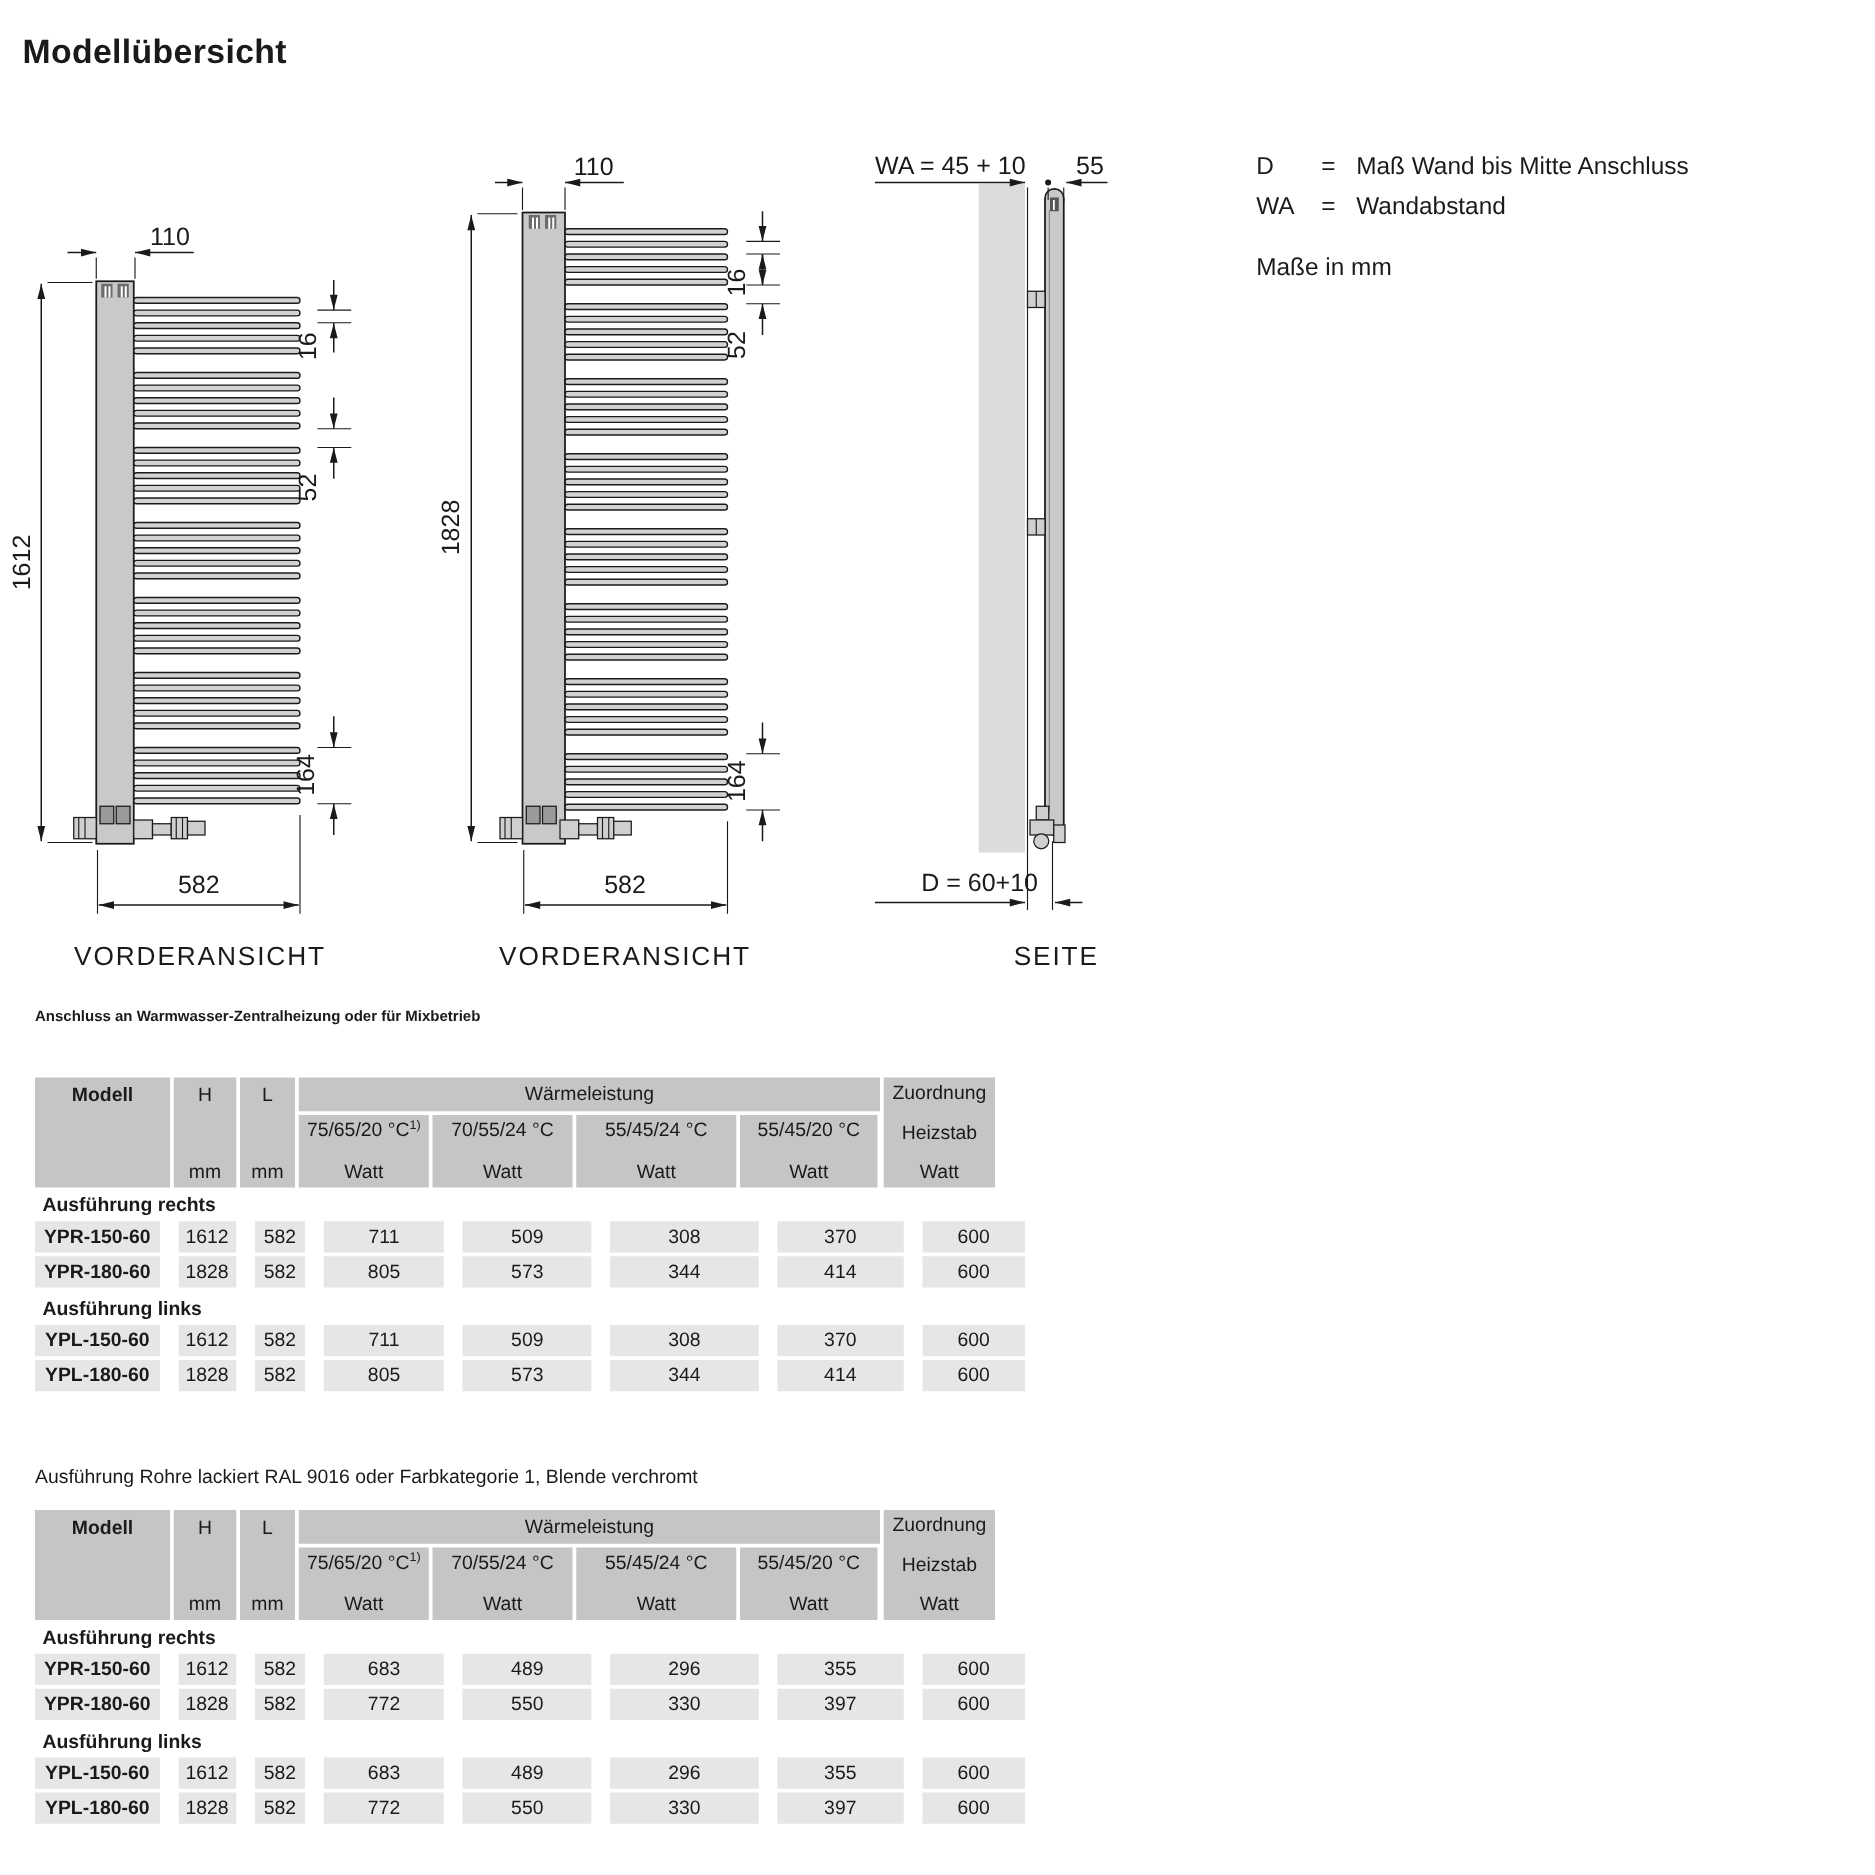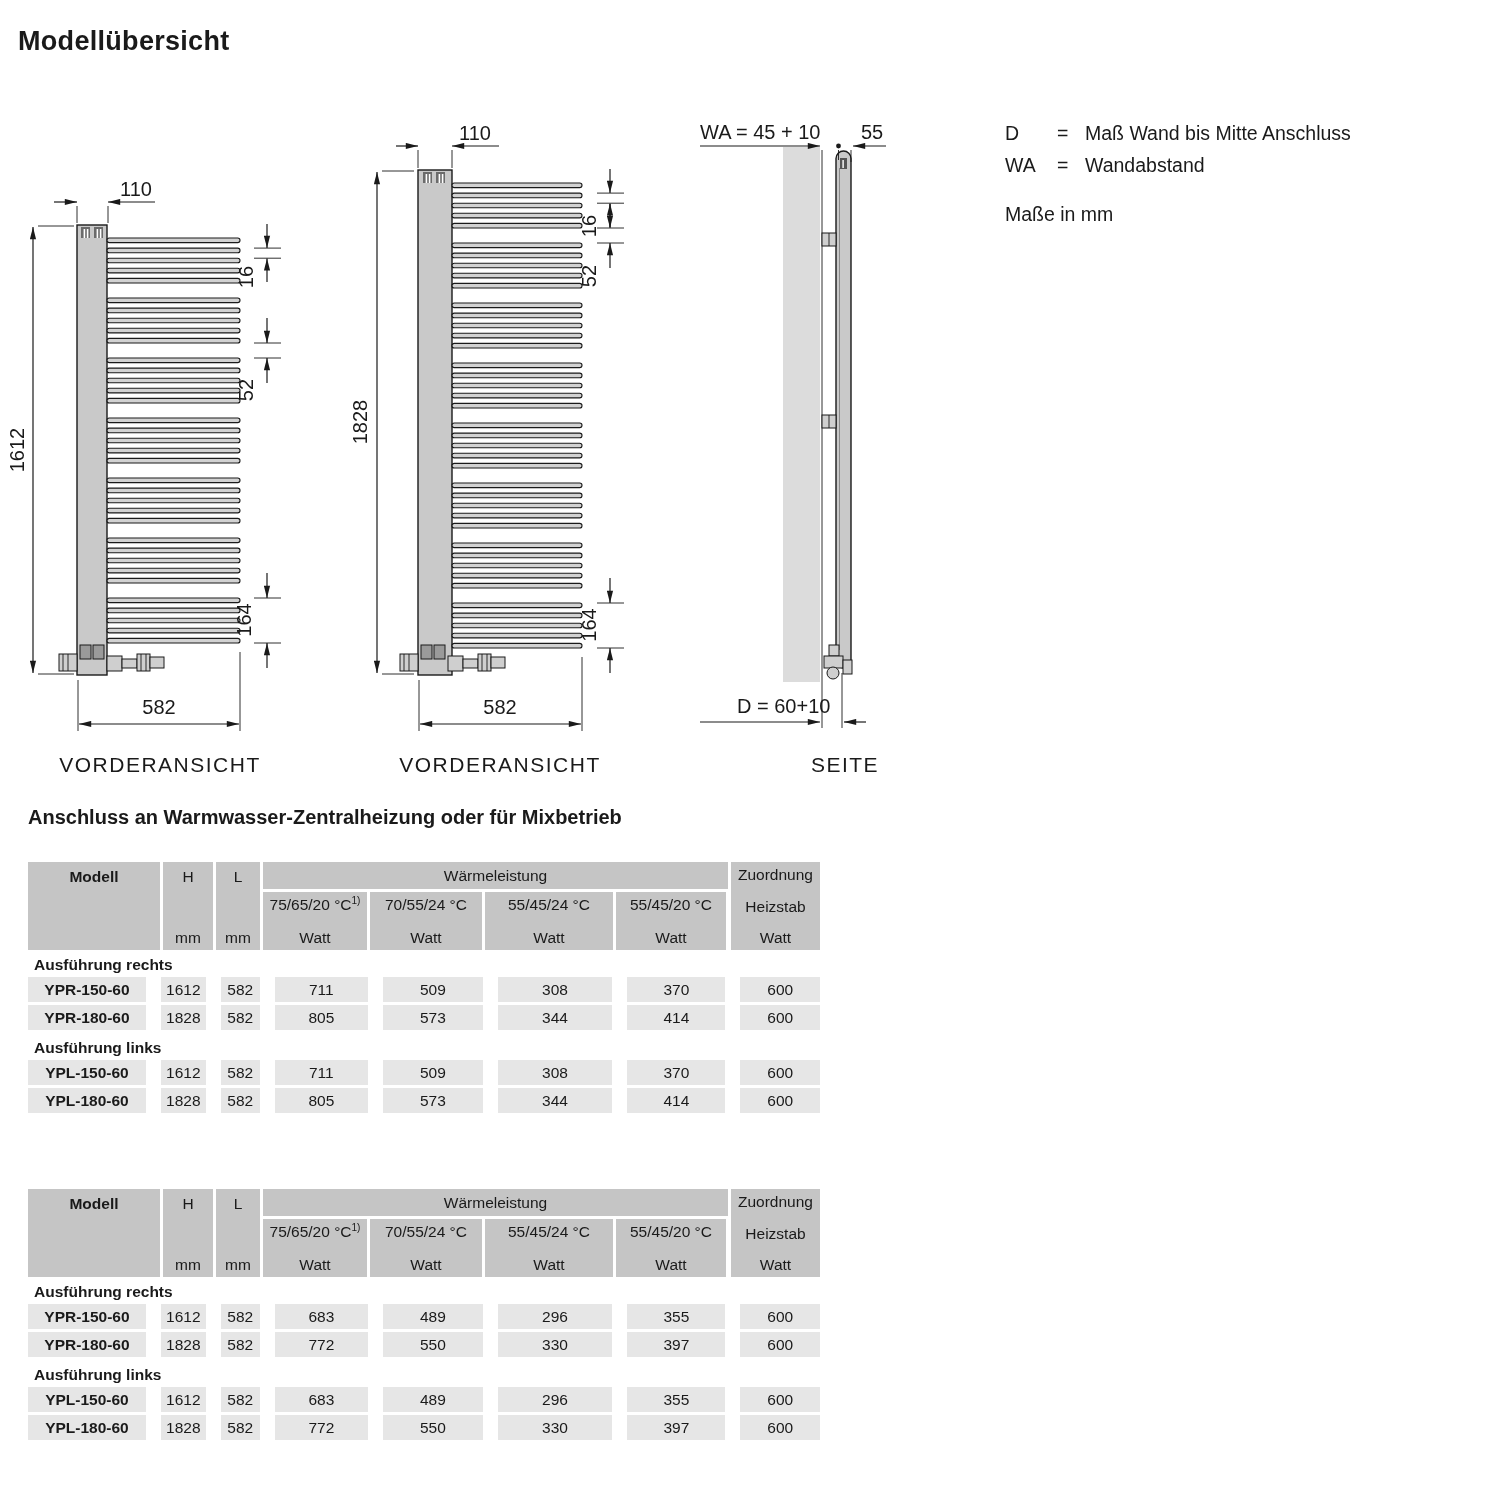--- a/index.html
+++ b/index.html
@@ -17,31 +17,31 @@
   .part{fill:#cfcfcf;stroke:#1a1a1a;stroke-width:1}
   .partd{fill:#9a9a9a;stroke:#1a1a1a;stroke-width:1}
 
   
   .legend{position:absolute;left:1005px;top:122px;font-size:19.5px}
   .legend-row{display:flex;margin-bottom:9px;line-height:23px}
   .legend-abbr{width:52px}
   .legend-eq{width:28px}
   .legend-note{margin-top:26px}
 
-  .sec-heading{position:absolute;left:28px;top:806px;font-size:20px;font-weight:bold;margin:0}
+  .sec-heading{position:absolute;left:28px;top:806px;font-size:12px;font-weight:bold;margin:0}
   .tblock{position:absolute;left:28px;width:792px}
   .tb1{top:845px}
   .tb2{top:1172px}
   .intro{font-size:15.5px;margin:0;line-height:19px}
   .tbl{margin-top:17px}
 
   
   .thead{display:flex;gap:3px}
   .hc{background:#c5c5c5;text-align:center;font-size:15.5px;box-sizing:border-box}
-  .w-model{width:132px}.w-h{width:50px}.w-l{width:44px}
+  .w-model{width:108px}.w-h{width:50px}.w-l{width:44px}
   .w0{width:104px}.w1{width:112px}.w2{width:128px}.w3{width:110px}
   .w-z{width:89px}
   .hm{font-weight:bold;padding-top:6px;height:88px}
   .vsb{display:flex;flex-direction:column;justify-content:space-between;align-items:center;padding:6px 0 3px;height:88px}
   .pwrap{width:465px;display:flex;flex-direction:column;gap:3px}
   .ptop{background:#c5c5c5;height:27px;line-height:27px;text-align:center;font-size:15.5px}
   .pcols{display:flex;gap:3px}
   .pcc{display:flex;flex-direction:column;justify-content:space-between;padding:4px 0 3px;height:58px}
   .vz{display:flex;flex-direction:column;justify-content:space-between;padding:4px 0 3px;height:88px}
   sup{font-size:10px;line-height:0}
@@ -391,20 +391,21 @@
         <div class="td w0">805</div>
         <div class="td w1">573</div>
         <div class="td w2">344</div>
         <div class="td w3">414</div>
         <div class="td w-z">600</div>
       </div>
     </div>
 </div>
 
 <div class="tblock tb2">
+  <p class="intro">Ausführung Rohre lackiert RAL 9016 oder Farbkategorie 1, Blende verchromt</p>
   <div class="tbl" id="table2">
       <div class="thead">
         <div class="hc w-model hm">Modell</div>
         <div class="hc w-h vsb">
           <div class="tline">H</div>
           <div class="tline">mm</div>
         </div>
         <div class="hc w-l vsb">
           <div class="tline">L</div>
           <div class="tline">mm</div>

